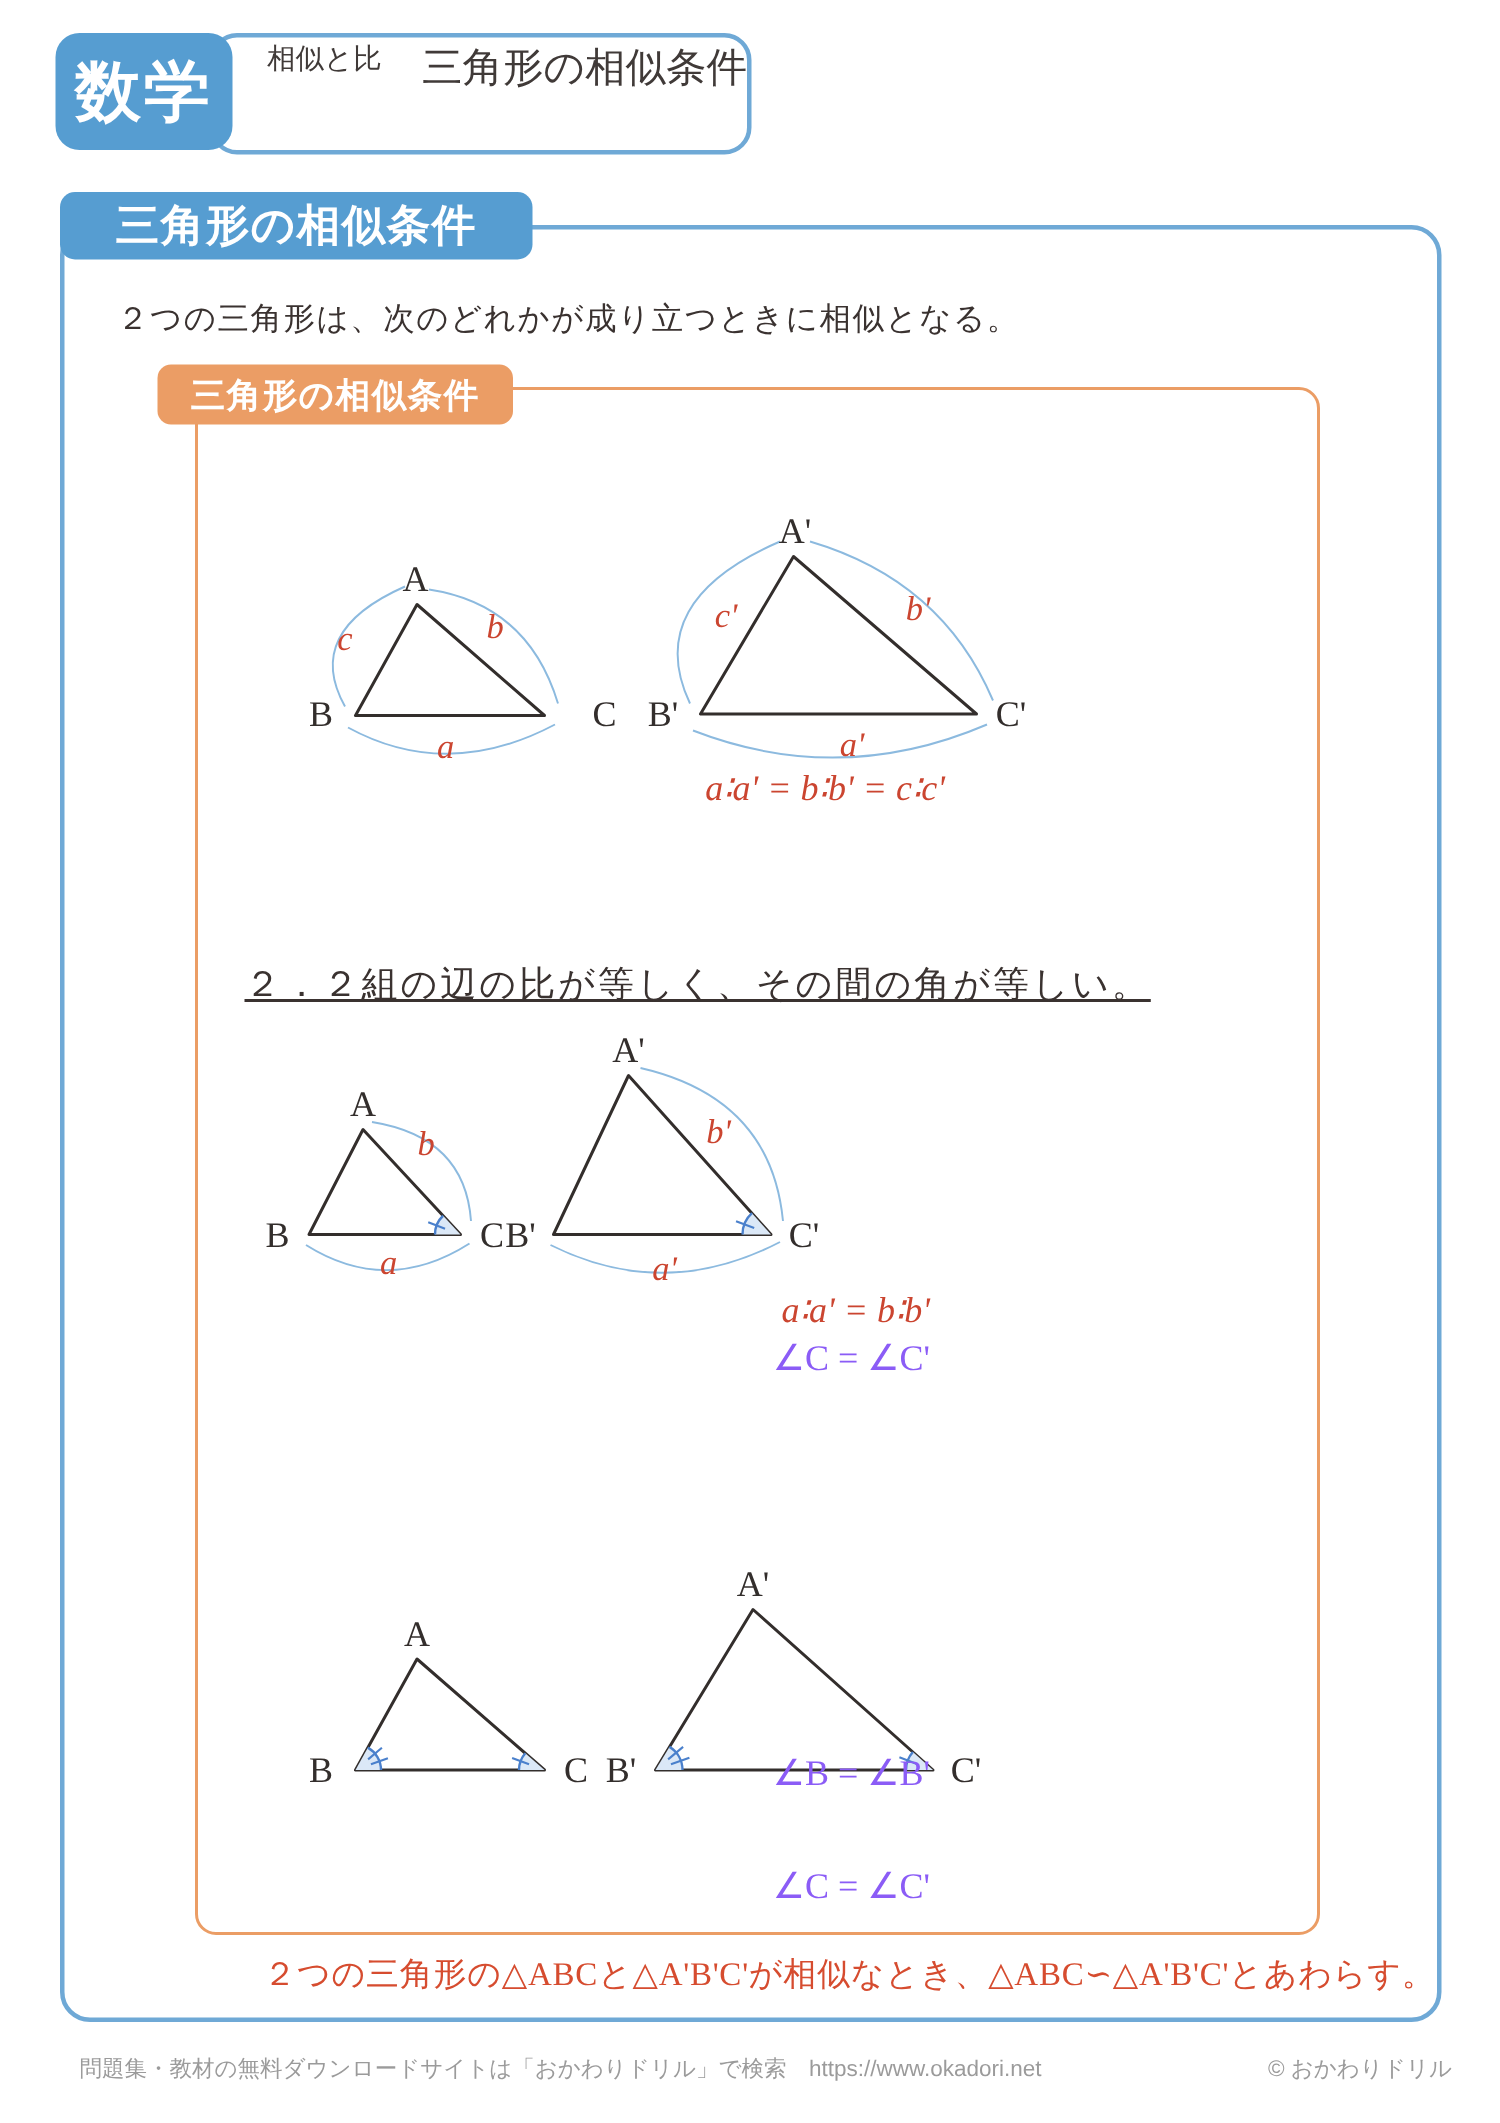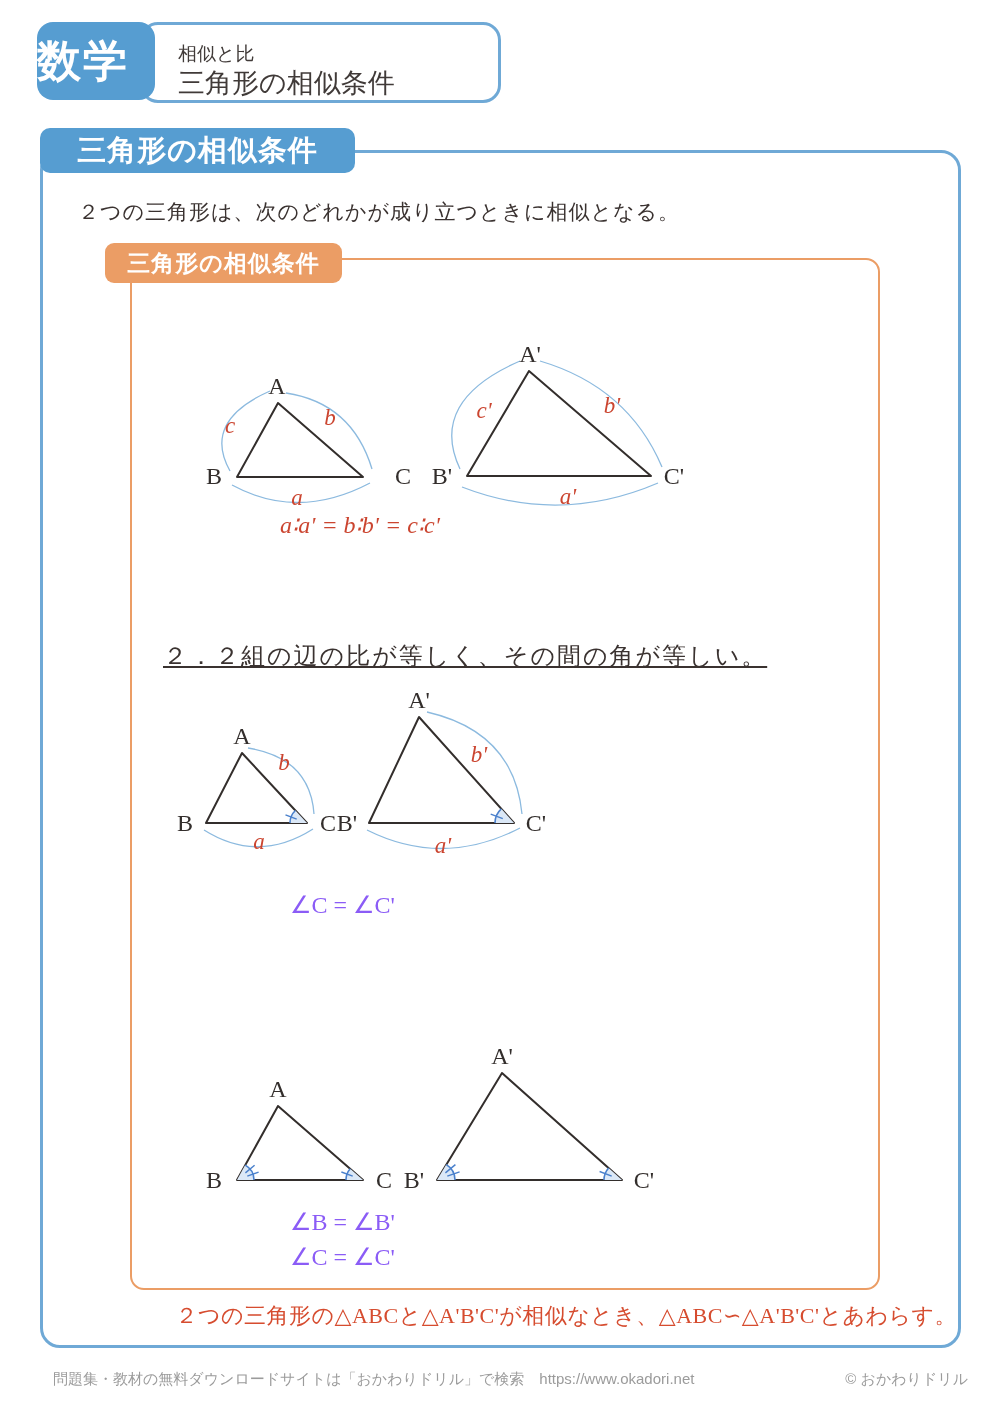--- a/index.html
+++ b/index.html
@@ -4,29 +4,29 @@
 <style>
   html,body{margin:0;padding:0;background:#ffffff;}
   .page{
     position:relative;width:1000px;height:1415px;background:#ffffff;overflow:hidden;
     font-family:"Liberation Serif","DejaVu Serif",serif;color:#3a3230;
   }
   
   .subject-badge{
     position:absolute;left:37px;top:22px;width:118px;height:78px;
     background:#569dd1;border-radius:16px;z-index:3;
-    display:flex;align-items:center;justify-content:flex-start;
+    display:flex;align-items:center;justify-content:center;
     font-family:"Liberation Sans","DejaVu Sans",sans-serif;
     font-weight:bold;font-size:44px;color:#ffffff;letter-spacing:2px;
   }
   .topic-box{
     position:absolute;left:140px;top:22px;width:320px;height:72px;
     background:#ffffff;border:3px solid #6fa9d6;border-radius:18px;z-index:2;
     padding:3px 0 0 35px;box-sizing:content-box;
-    display:flex;flex-direction:column;justify-content:flex-end;
+    display:flex;justify-content:space-between;
   }
   .topic-box .unit{font-size:19px;line-height:24px;color:#403a38;}
   .topic-box .topic{font-size:27px;line-height:34px;color:#403a38;}
   .section-title-badge{
     position:absolute;left:40px;top:128px;width:315px;height:45px;
     background:#569dd1;border-radius:10px;z-index:3;
     display:flex;align-items:center;justify-content:center;
     font-family:"Liberation Sans","DejaVu Sans",sans-serif;
     font-weight:bold;font-size:29px;color:#ffffff;letter-spacing:1px;
   }
@@ -43,27 +43,27 @@
     position:absolute;left:105px;top:243px;width:237px;height:40px;
     background:#eb9d65;border-radius:9px;z-index:3;
     display:flex;align-items:center;justify-content:center;
     font-family:"Liberation Sans","DejaVu Sans",sans-serif;
     font-weight:bold;font-size:23px;color:#ffffff;letter-spacing:1px;
   }
   
   .intro{position:absolute;left:78px;top:198px;font-size:21px;z-index:2;letter-spacing:1px;}
   .cond-title{position:absolute;left:163px;font-size:24px;z-index:2;letter-spacing:2px;}
   .cond1{top:303px;} .cond2{top:640px;text-decoration:underline;} .cond3{top:1008px;}
-  .formula{position:absolute;z-index:2;text-align:left;font-size:24px;}
+  .formula{position:absolute;z-index:2;text-align:right;font-size:24px;}
   .formula.red{color:#cb4530;font-style:italic;}
   .formula.blue{color:#8b5cf6;font-style:normal;font-family:Liberation Serif, serif;}
   .f1{left:280px;top:511px;width:350px;}
   .f2a{left:290px;top:859px;width:330px;}
   .f2b{left:290px;top:891px;width:330px;}
-  .f3a{left:290px;top:1208px;width:330px;}
+  .f3a{left:290px;top:1168px;width:330px;}
   .f3b{left:290px;top:1243px;width:330px;}
   .closing{
     position:absolute;left:45px;top:1301px;width:912px;z-index:2;
     text-align:right;font-size:22px;color:#d64c2f;letter-spacing:0.5px;
   }
   .footer-left,.footer-right{
     position:absolute;top:1370px;z-index:2;color:#9b9b9b;font-size:15px;
     font-family:"Liberation Sans","DejaVu Sans",sans-serif;
   }
   .footer-left{left:40px;margin-left:13px;} .footer-right{right:32px;}
@@ -146,20 +146,21 @@
     <path class="awedge" d="M 334,135 L 315,135 A 19,19 0 0 1 321.3,120.8 Z"></path>
     <path class="aarc" d="M 315,135 A 19,19 0 0 1 321.3,120.8"></path>
     <line class="atick" x1="322.8" y1="130.7" x2="310.7" y2="126.1"></line>
     <text class="vlabel" x="239" y="20">A'</text>
     <text class="vlabel" x="167" y="143">B'</text>
     <text class="vlabel" x="356" y="143">C'</text>
     <text class="slabel" x="299" y="74">b'</text>
     <text class="slabel" x="263" y="165">a'</text>
   </svg>
 
+  <div class="formula red f2a">a∶a' = b∶b'</div>
   <div class="formula blue f2b">∠C = ∠C'</div>
 
 
   <svg class="svg3" width="620" height="155" viewBox="0 0 620 155">
     <polygon class="tri" points="98,63 57,137 183,137"></polygon>
     <path class="awedge" d="M 57,137 L 74,137 A 17,17 0 0 0 65.2,122.1 Z"></path>
     <path class="aarc" d="M 74,137 A 17,17 0 0 0 65.2,122.1"></path>
     <line class="atick" x1="67.3" y1="133.2" x2="78.6" y2="129.1"></line>
     <line class="atick" x1="65.4" y1="129.9" x2="74.6" y2="122.2"></line>
     <path class="awedge" d="M 183,137 L 166,137 A 17,17 0 0 1 170.2,125.8 Z"></path>

